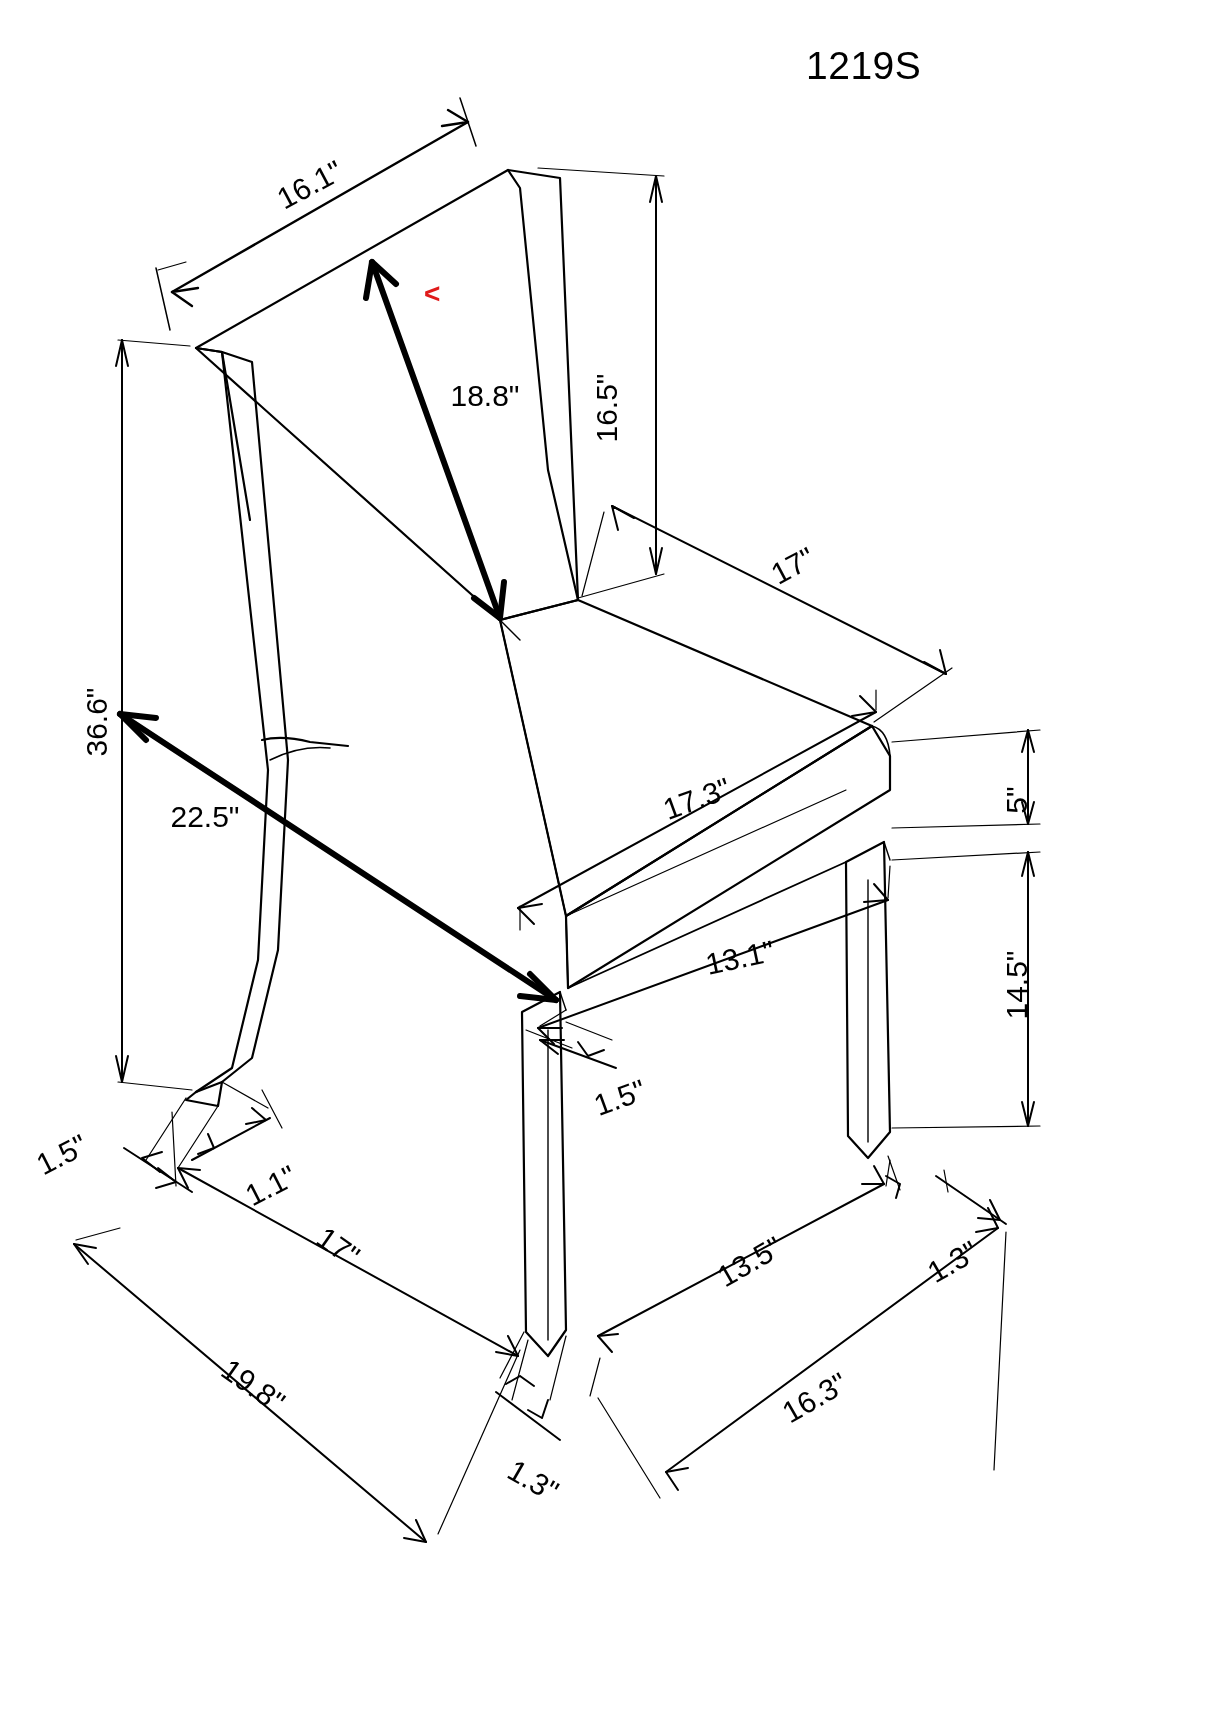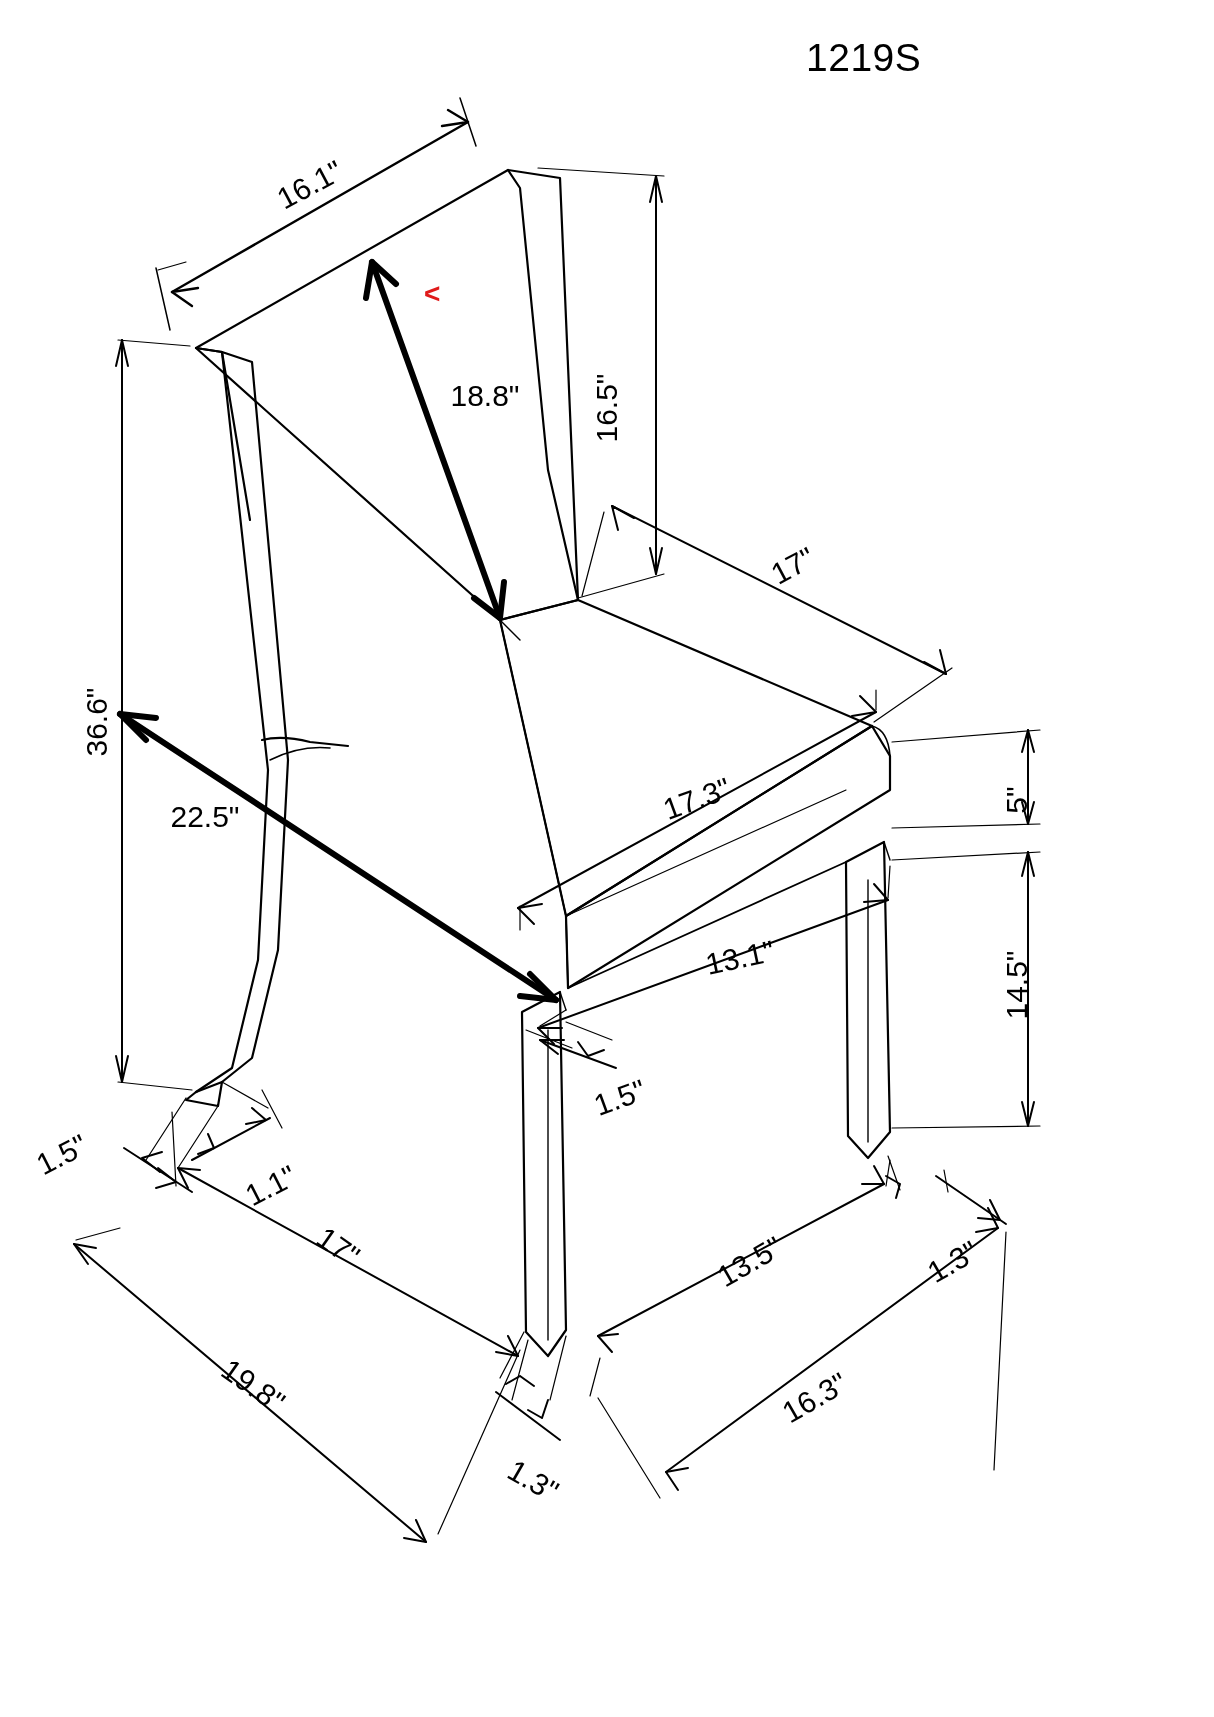--- a/index.html
+++ b/index.html
@@ -166,21 +166,21 @@
         <path d="M656,1494 L990,1470" stroke-width="0"></path>
         <path d="M660,1492 L996,1462" stroke-width="0"></path>
         <path d="M604,1392 L660,1486" stroke-width="0"></path>
         <path d="M998,1228 L666,1472" stroke-width="2"></path>
         <path d="M998,1228 L976,1232 M998,1228 L988,1208" stroke-width="2"></path>
         <path d="M666,1472 L688,1468 M666,1472 L678,1490" stroke-width="2"></path>
       </g>
     </g>
   </svg>
 
-  <div class="title" style="left:806px;top:36px;">1219S</div>
+  <div class="title" style="left:806px;top:44px;">1219S</div>
 
   <div class="redmark" style="left:424px;top:278px;">&lt;</div>
 
   <div id="dimlabels">
       <div class="dimtxt" style="font-size: 30px; left: 310px; top: 185px; transform: translate(-50%, -50%) rotate(-28deg);">16.1"</div>
       <div class="dimtxt" style="font-size: 30px; left: 485px; top: 396px; transform: translate(-50%, -50%) rotate(0deg);">18.8"</div>
       <div class="dimtxt" style="font-size: 30px; left: 607px; top: 408px; transform: translate(-50%, -50%) rotate(-90deg);">16.5"</div>
       <div class="dimtxt" style="font-size: 30px; left: 793px; top: 566px; transform: translate(-50%, -50%) rotate(-28deg);">17"</div>
       <div class="dimtxt" style="font-size: 30px; left: 97px; top: 722px; transform: translate(-50%, -50%) rotate(-90deg);">36.6"</div>
       <div class="dimtxt" style="font-size: 30px; left: 205px; top: 817px; transform: translate(-50%, -50%) rotate(0deg);">22.5"</div>

